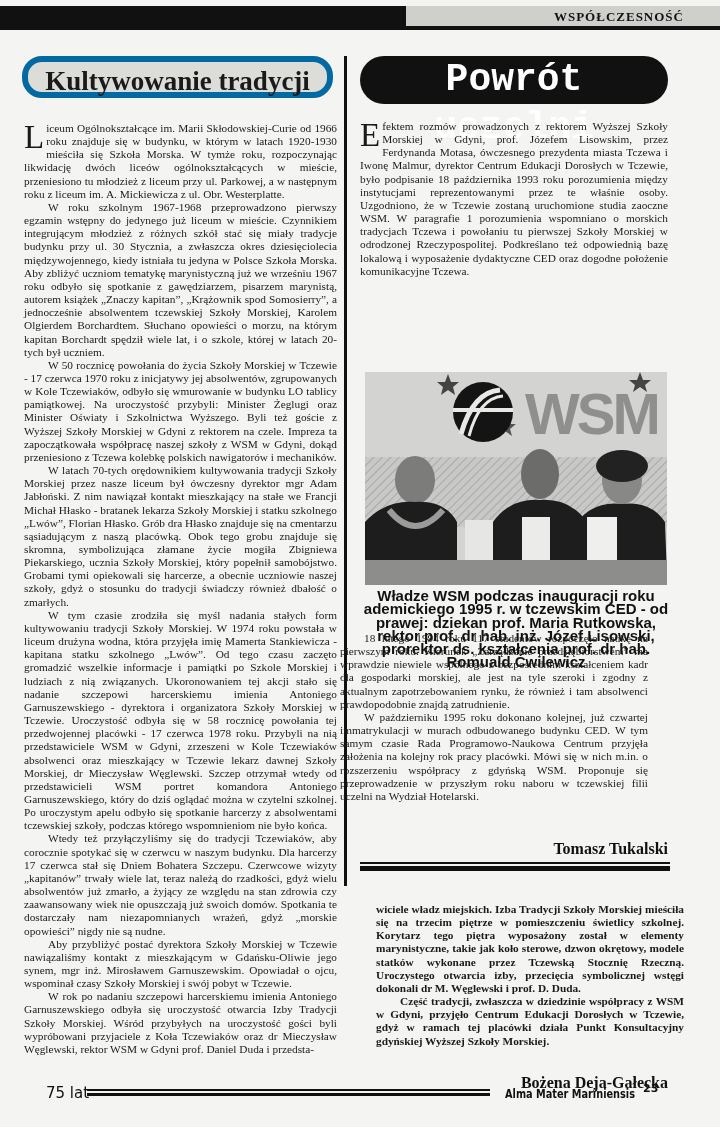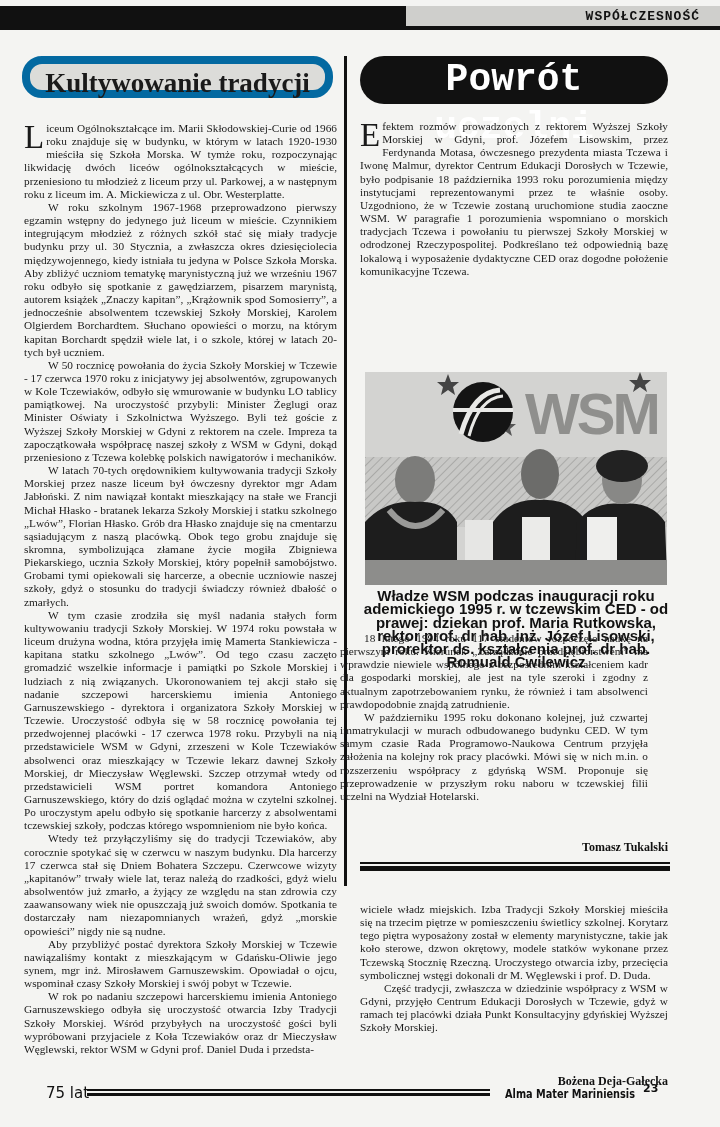--- a/index.html
+++ b/index.html
@@ -9,30 +9,30 @@
     font-family: "Liberation Serif", serif;
     color: #1a1a1a;
   }
   .topbar {
     position: absolute; left: 0; top: 6px; width: 720px; height: 24px;
     background: #111;
   }
   .section-tab {
     position: absolute; left: 406px; top: 6px; width: 314px; height: 22px;
     background: #cfcfcc; border-bottom: 2px solid #111;
-    text-align: right; box-sizing: border-box; padding-right: 20px;
-    font-family: Liberation Mono, monospace; font-weight: bold; font-size: 13px;
+    text-align: right; box-sizing: border-box; padding-right: 36px;
+    font-family: Liberation Serif, serif; font-weight: bold; font-size: 13px;
     letter-spacing: 1px; line-height: 22px; color: #111;
   }
   .vdivider {
     position: absolute; left: 344px; top: 56px; width: 3px; height: 830px; background: #111;
   }
   .title-left {
     position: absolute; left: 22px; top: 56px; width: 311px; height: 42px;
-    border: 8px solid #0369a1; border-radius: 20px; background: #dcdcd9;
+    border: 6px solid #0369a1; border-radius: 20px; background: #dcdcd9;
     box-sizing: border-box; text-align: center;
     font-family: "Liberation Serif", serif; font-weight: bold; font-size: 27px; line-height: 38px;
   }
   .title-right {
     position: absolute; left: 360px; top: 56px; width: 308px; height: 48px;
     border-radius: 24px; background: #111; color: #fff;
     text-align: center; box-sizing: border-box;
     font-family: Liberation Mono, monospace; font-weight: bold; font-size: 38px; line-height: 48px;
   }
   .col {
@@ -41,33 +41,33 @@
   }
   .col p { margin: 0; text-indent: 24px; }
   .col p.first { text-indent: 0; }
   .dropcap {
     float: left; font-size: 33px; line-height: 26px; margin: 2px 2px 0 0;
     font-family: "Liberation Serif", serif;
   }
   #left-col { left: 24px; top: 122px; width: 313px; }
   #right-col-a { left: 360px; top: 120px; width: 308px; }
   #right-col-b { left: 340px; top: 632px; width: 308px; }
-  #right-col-c { left: 360px; top: 903px; width: 308px; }
+  #right-col-c { left: 376px; top: 903px; width: 308px; font-weight: bold; }
   .photo {
     position: absolute; left: 365px; top: 372px; width: 302px; height: 213px;
     background: #bdbdbb; overflow: hidden;
   }
   .caption {
     position: absolute; left: 360px; top: 589px; width: 312px;
     font-family: "Liberation Sans", sans-serif; font-weight: bold; font-size: 15px; line-height: 13.3px;
     text-align: center; color: #111;
   }
   .signature {
     position: absolute; right: 52px; font-family: "Liberation Serif", serif;
-    font-weight: bold; font-size: 12px; color: #111;
+    font-weight: bold; font-size: 16px; color: #111;
   }
   .sig1 { top: 840px; }
   .sig2 { top: 1038px; margin-top: 36px; }
   .hrule {
     position: absolute; left: 360px; top: 862px; width: 310px;
   }
   .hrule .thin { height: 2px; background: #111; margin-bottom: 2px; }
   .hrule .thick { height: 5px; background: #111; }
   .footer-left {
     position: absolute; left: 22px; top: 1084px;

